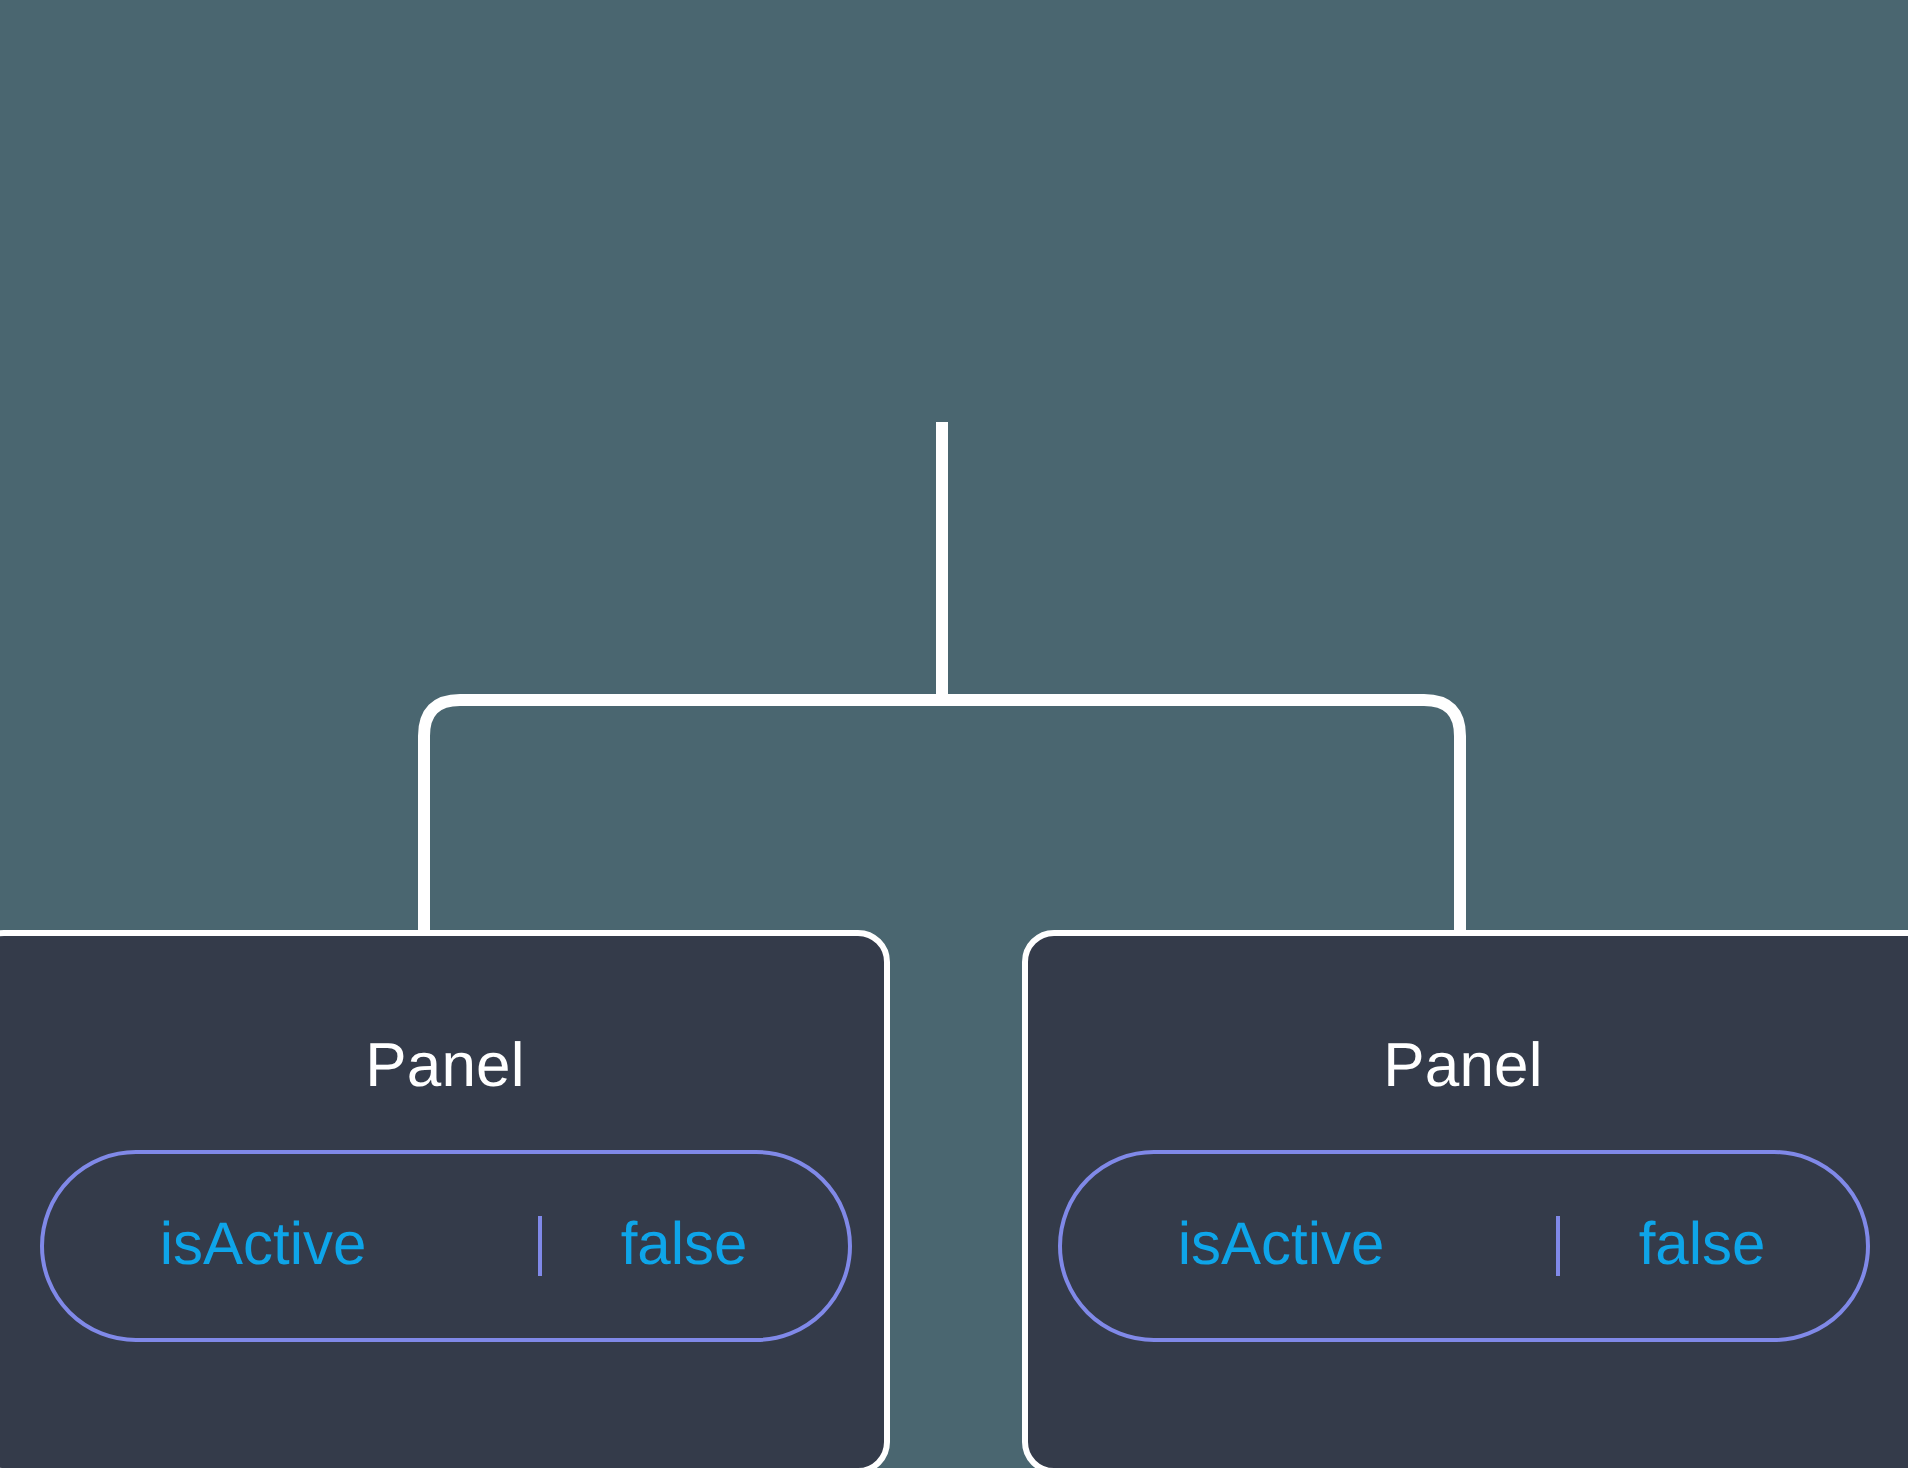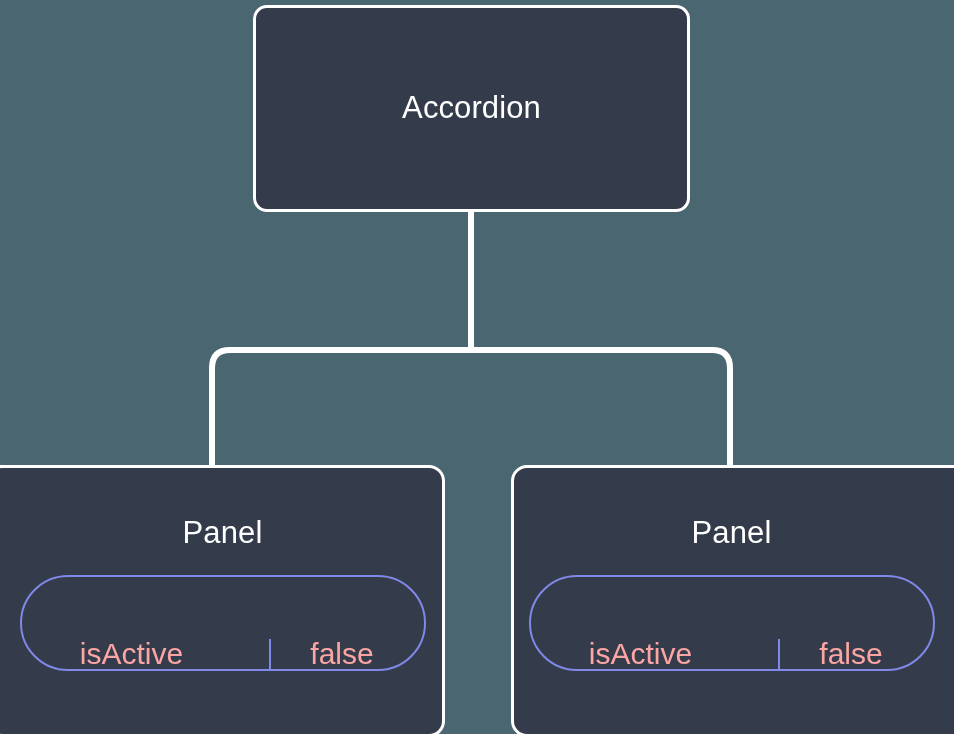--- a/index.html
+++ b/index.html
@@ -91,25 +91,25 @@
     align-items: center;
   }
 
   #node-panel-0 .panel-inner { padding-left: 14px; }
   #node-panel-1 .panel-inner { padding-right: 18px; }
 
   
   .prop-badge {
     margin-top: 25px;
     display: flex;
-    align-items: flex-end;
+    align-items: center;
     border: 2px solid #8089e8;
     border-radius: 999px;
     height: 96px;
-    color: #fca5a5;
+    color: #0ea5e9;
     font-size: 30px;
     overflow: hidden;
   }
 
   .prop-key,
   .prop-value {
     display: flex;
     align-items: center;
     justify-content: center;
     white-space: nowrap;
@@ -134,23 +134,20 @@
 <div id="diagram-root">
 
   <svg class="connector-layer" viewBox="0 0 954 734" width="954" height="734" xmlns="http://www.w3.org/2000/svg">
 
     <path d="M 471 211 L 471 350" fill="none" stroke="#ffffff" stroke-width="6" stroke-linecap="butt"></path>
 
     <path d="M 471 350 L 230 350 Q 212 350 212 368 L 212 468" fill="none" stroke="#ffffff" stroke-width="6" stroke-linecap="butt" stroke-linejoin="round"></path>
     <path d="M 471 350 L 712 350 Q 730 350 730 368 L 730 468" fill="none" stroke="#ffffff" stroke-width="6" stroke-linecap="butt" stroke-linejoin="round"></path>
   </svg>
 
-  <div class="node-box" id="node-accordion">
-    <div class="node-title">Accordion</div>
-  </div>
 
   <div class="node-box panel-node" id="node-panel-0">
     <div class="panel-inner">
       <div class="node-title">Panel</div>
       <div class="prop-badge">
         <div class="prop-key">isActive</div>
         <div class="prop-value">false</div>
       </div>
     </div>
   </div>

